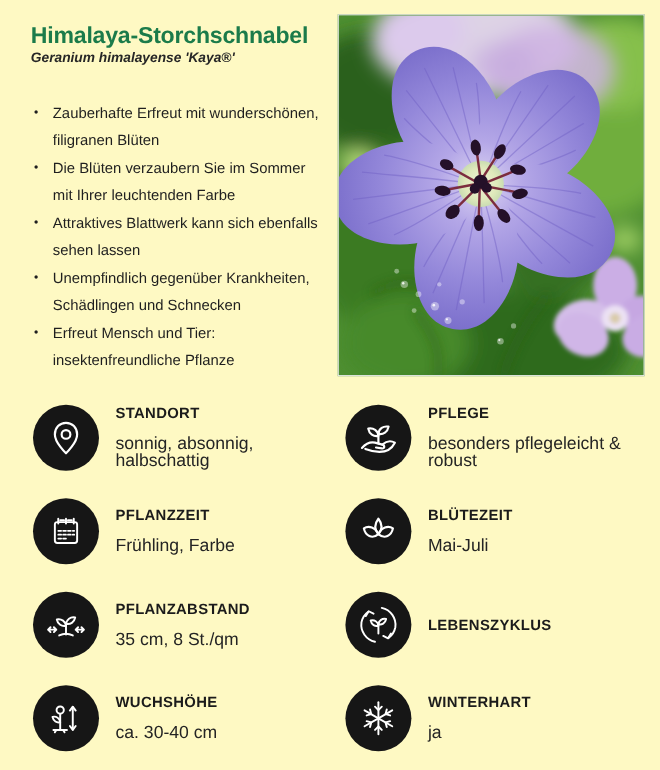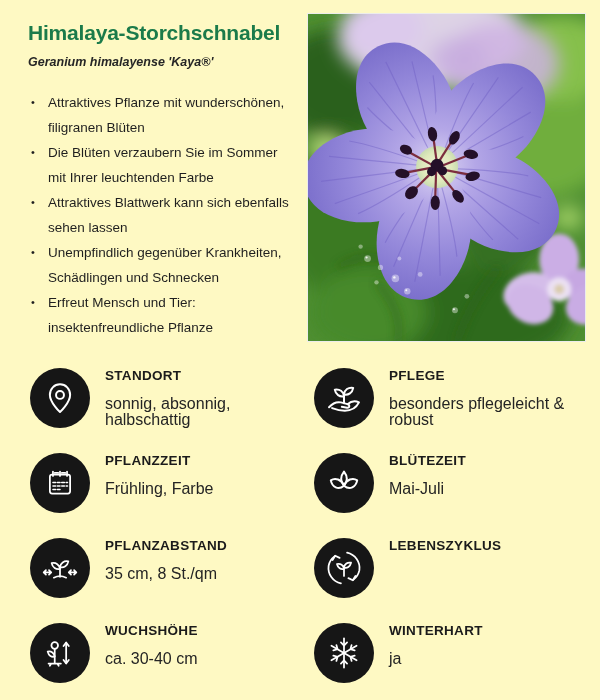--- a/index.html
+++ b/index.html
@@ -4,21 +4,21 @@
 <style>
   * { margin:0; padding:0; box-sizing:border-box; }
   html,body { background:#ffffff; }
   .page {
     position:relative; width:600px; height:700px; background:#fef9c3;
     font-family:"Liberation Sans", sans-serif; overflow:hidden;
   }
   
   .header { position:absolute; left:28px; top:21px; width:268px; }
   .title { font-size:21px; font-weight:700; color:#1b7b4a; letter-spacing:-0.2px; }
-  .subtitle { margin-top:10px; font-size:12.5px; font-style:italic; font-weight:700; color:#262626; }
+  .subtitle { margin-top:0; font-size:12.5px; font-style:italic; font-weight:700; color:#262626; }
 
   
   .highlights { position:absolute; left:30px; top:90px; width:264px; list-style:none; }
   .highlights li {
     position:relative; padding-left:18px; font-size:13.5px; color:#1f1f1f; line-height:25px;
   }
   .highlights li::before {
     content:"\2022"; position:absolute; left:1px; top:0; font-size:11px; line-height:25px; color:#1f1f1f;
   }
 
@@ -27,42 +27,42 @@
     position:absolute; left:307px; top:13px; width:279px; height:329px;
     border:1px solid #ececec; overflow:hidden; background:#4a8a33;
   }
   .photo svg { display:block; width:100%; height:100%; }
 
   
   .specs {
     position:absolute; left:30px; top:368px; width:556px;
     display:grid; grid-template-columns:284px 272px; row-gap:25px;
   }
-  .spec { display:flex; align-items:flex-start; gap:15px; height:60px; }
+  .spec { display:flex; align-items:center; gap:15px; height:60px; }
   .spec-icon {
     flex:0 0 60px; width:60px; height:60px; border-radius:50%;
     background:#161616; display:flex; align-items:center; justify-content:center;
   }
   .spec-icon svg { width:44px; height:44px; stroke:#ffffff; fill:none;
     stroke-linecap:round; stroke-linejoin:round; }
   .spec-label { font-size:13.5px; font-weight:700; color:#1b1b1b; letter-spacing:0.3px; }
   .spec-value { font-size:16px; color:#242424; margin-top:13px; line-height:16px; }
 </style>
 </head>
 <body>
 
 <div class="page">
 
   <div class="header">
     <div class="title">Himalaya-Storchschnabel</div>
     <div class="subtitle">Geranium himalayense 'Kaya®'</div>
   </div>
 
   <ul class="highlights">
-    <li>Attraktives Pflanze mit wunderschönen, filigranen Blüten</li>
+    <li>Zauberhafte Erfreut mit wunderschönen, filigranen Blüten</li>
     <li>Die Blüten verzaubern Sie im Sommer mit Ihrer leuchtenden Farbe</li>
     <li>Attraktives Blattwerk kann sich ebenfalls sehen lassen</li>
     <li>Unempfindlich gegenüber Krankheiten, Schädlingen und Schnecken</li>
     <li>Erfreut Mensch und Tier: insektenfreundliche Pflanze</li>
   </ul>
 
   <div class="photo">
     <svg viewBox="0 0 279 329" preserveAspectRatio="none">
       <defs>
         <filter id="b9" x="-40%" y="-40%" width="180%" height="180%">

